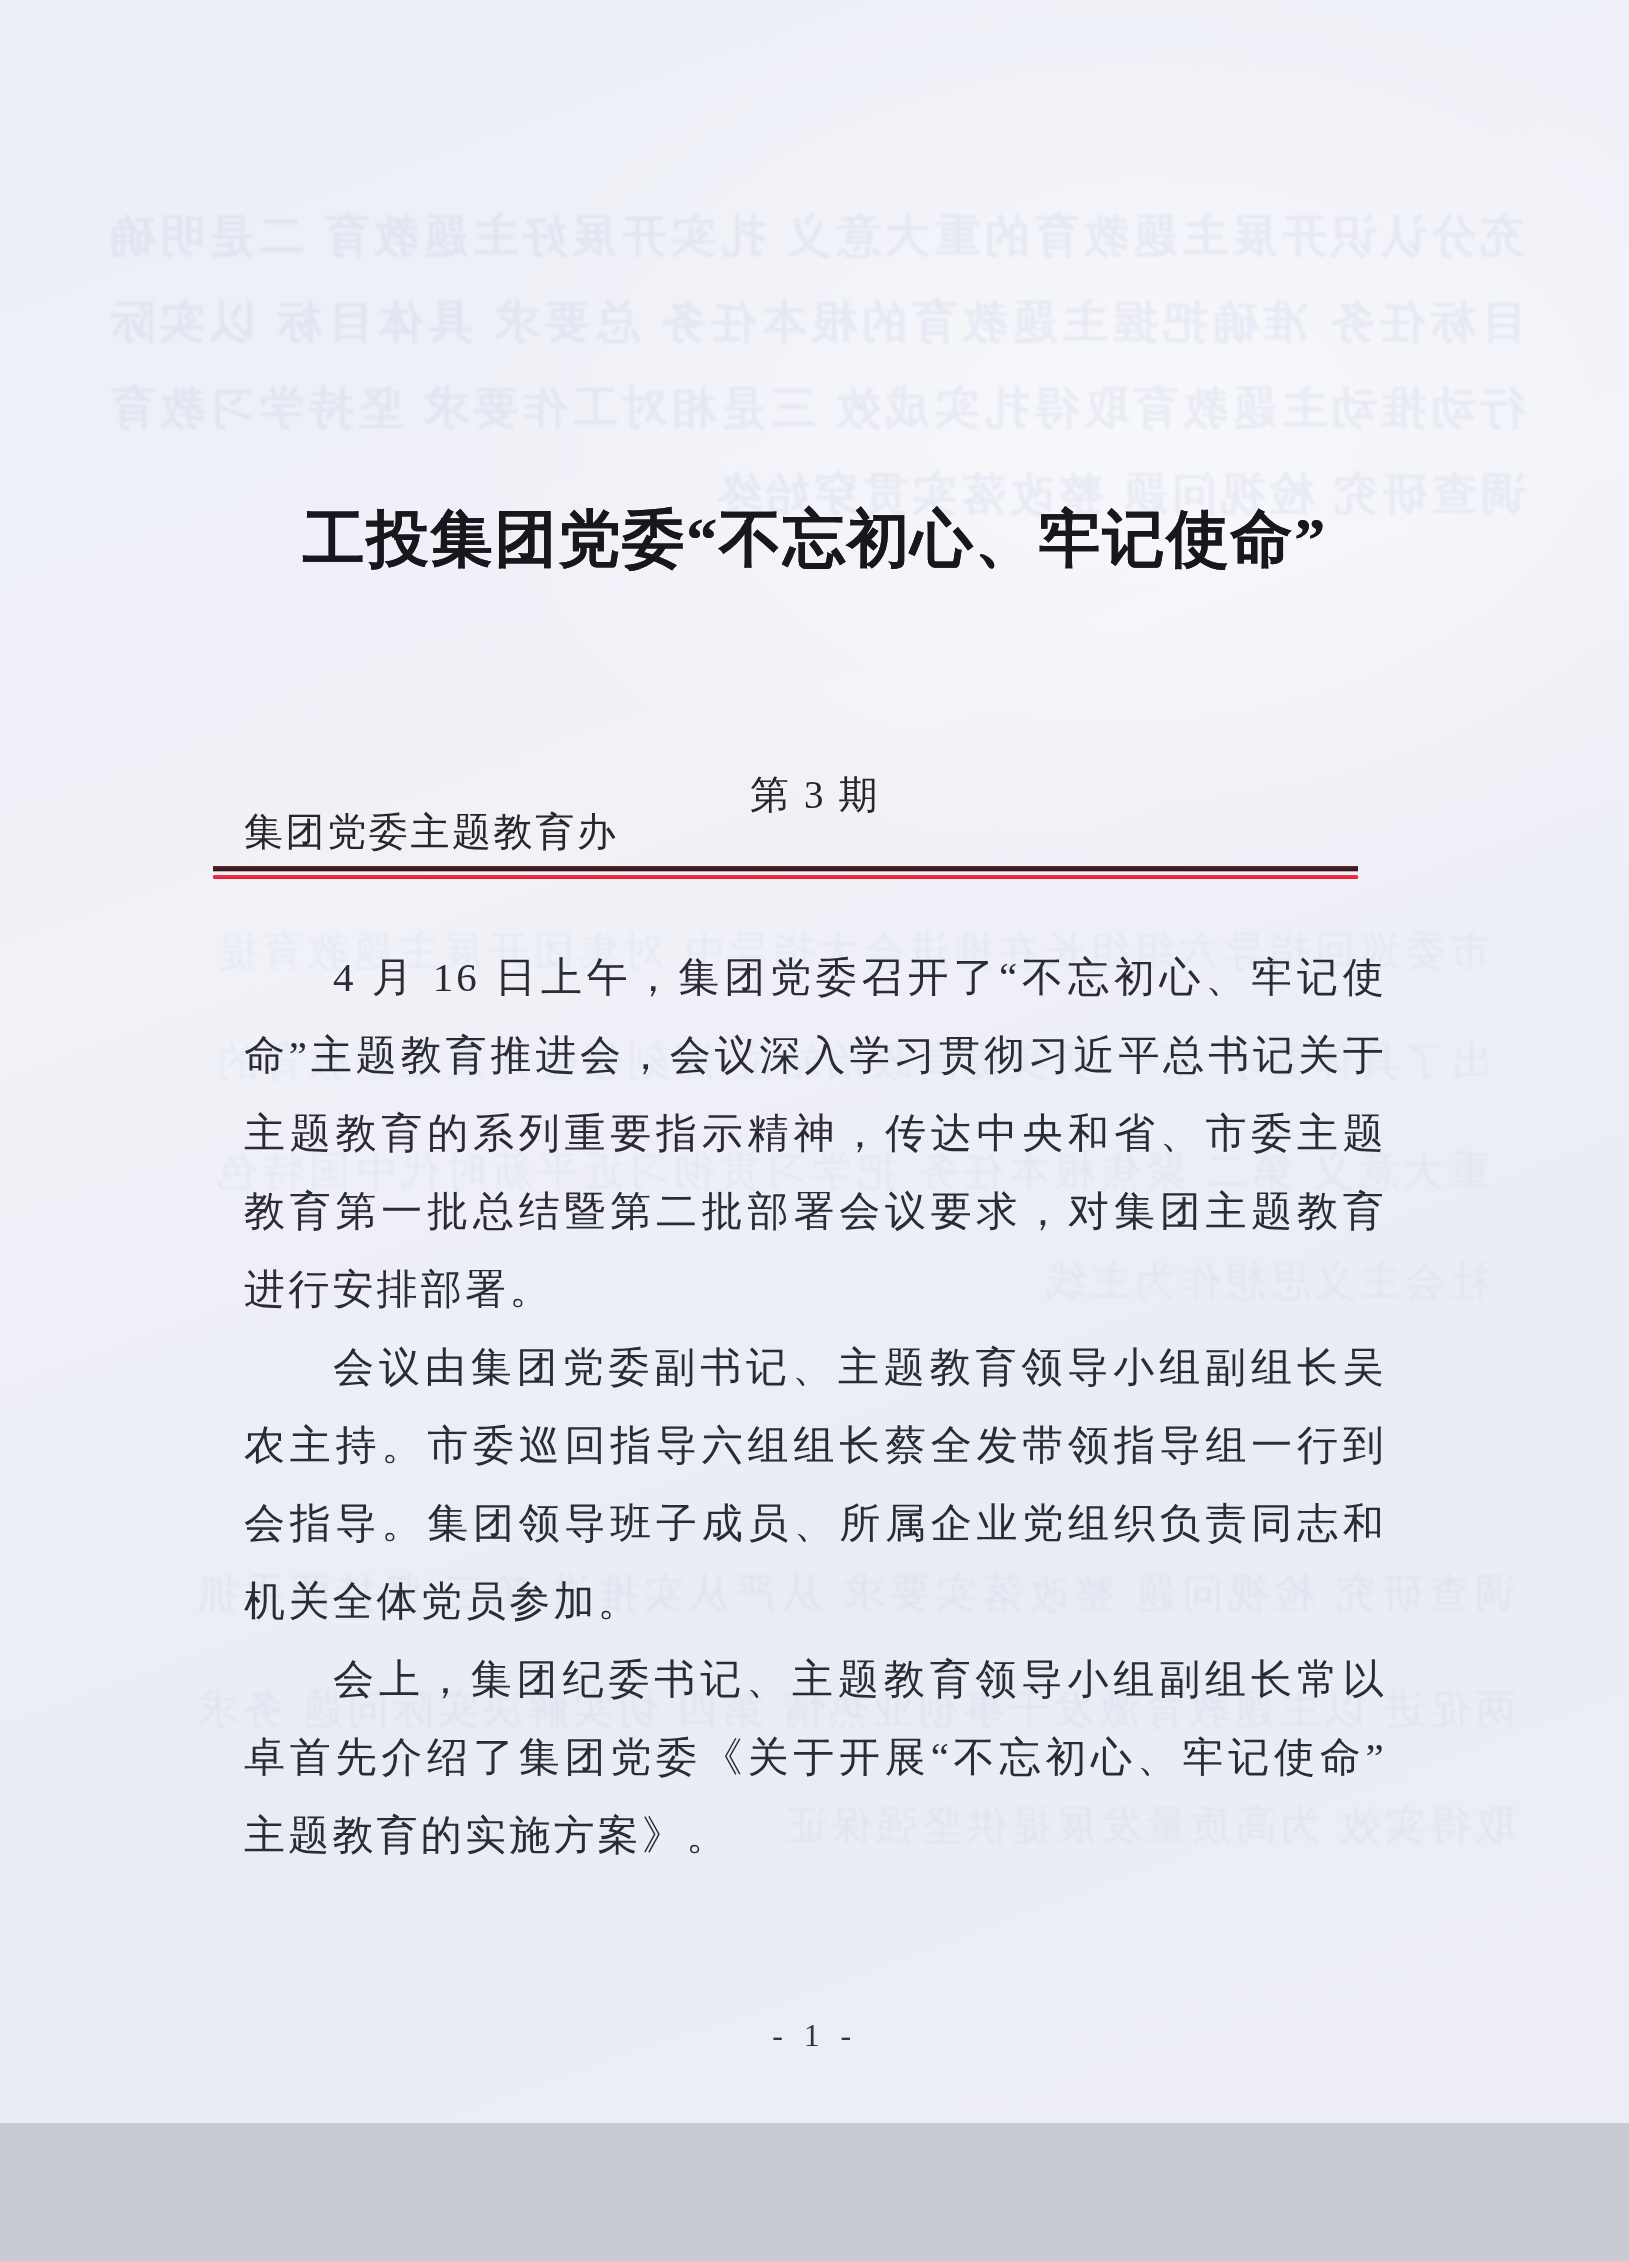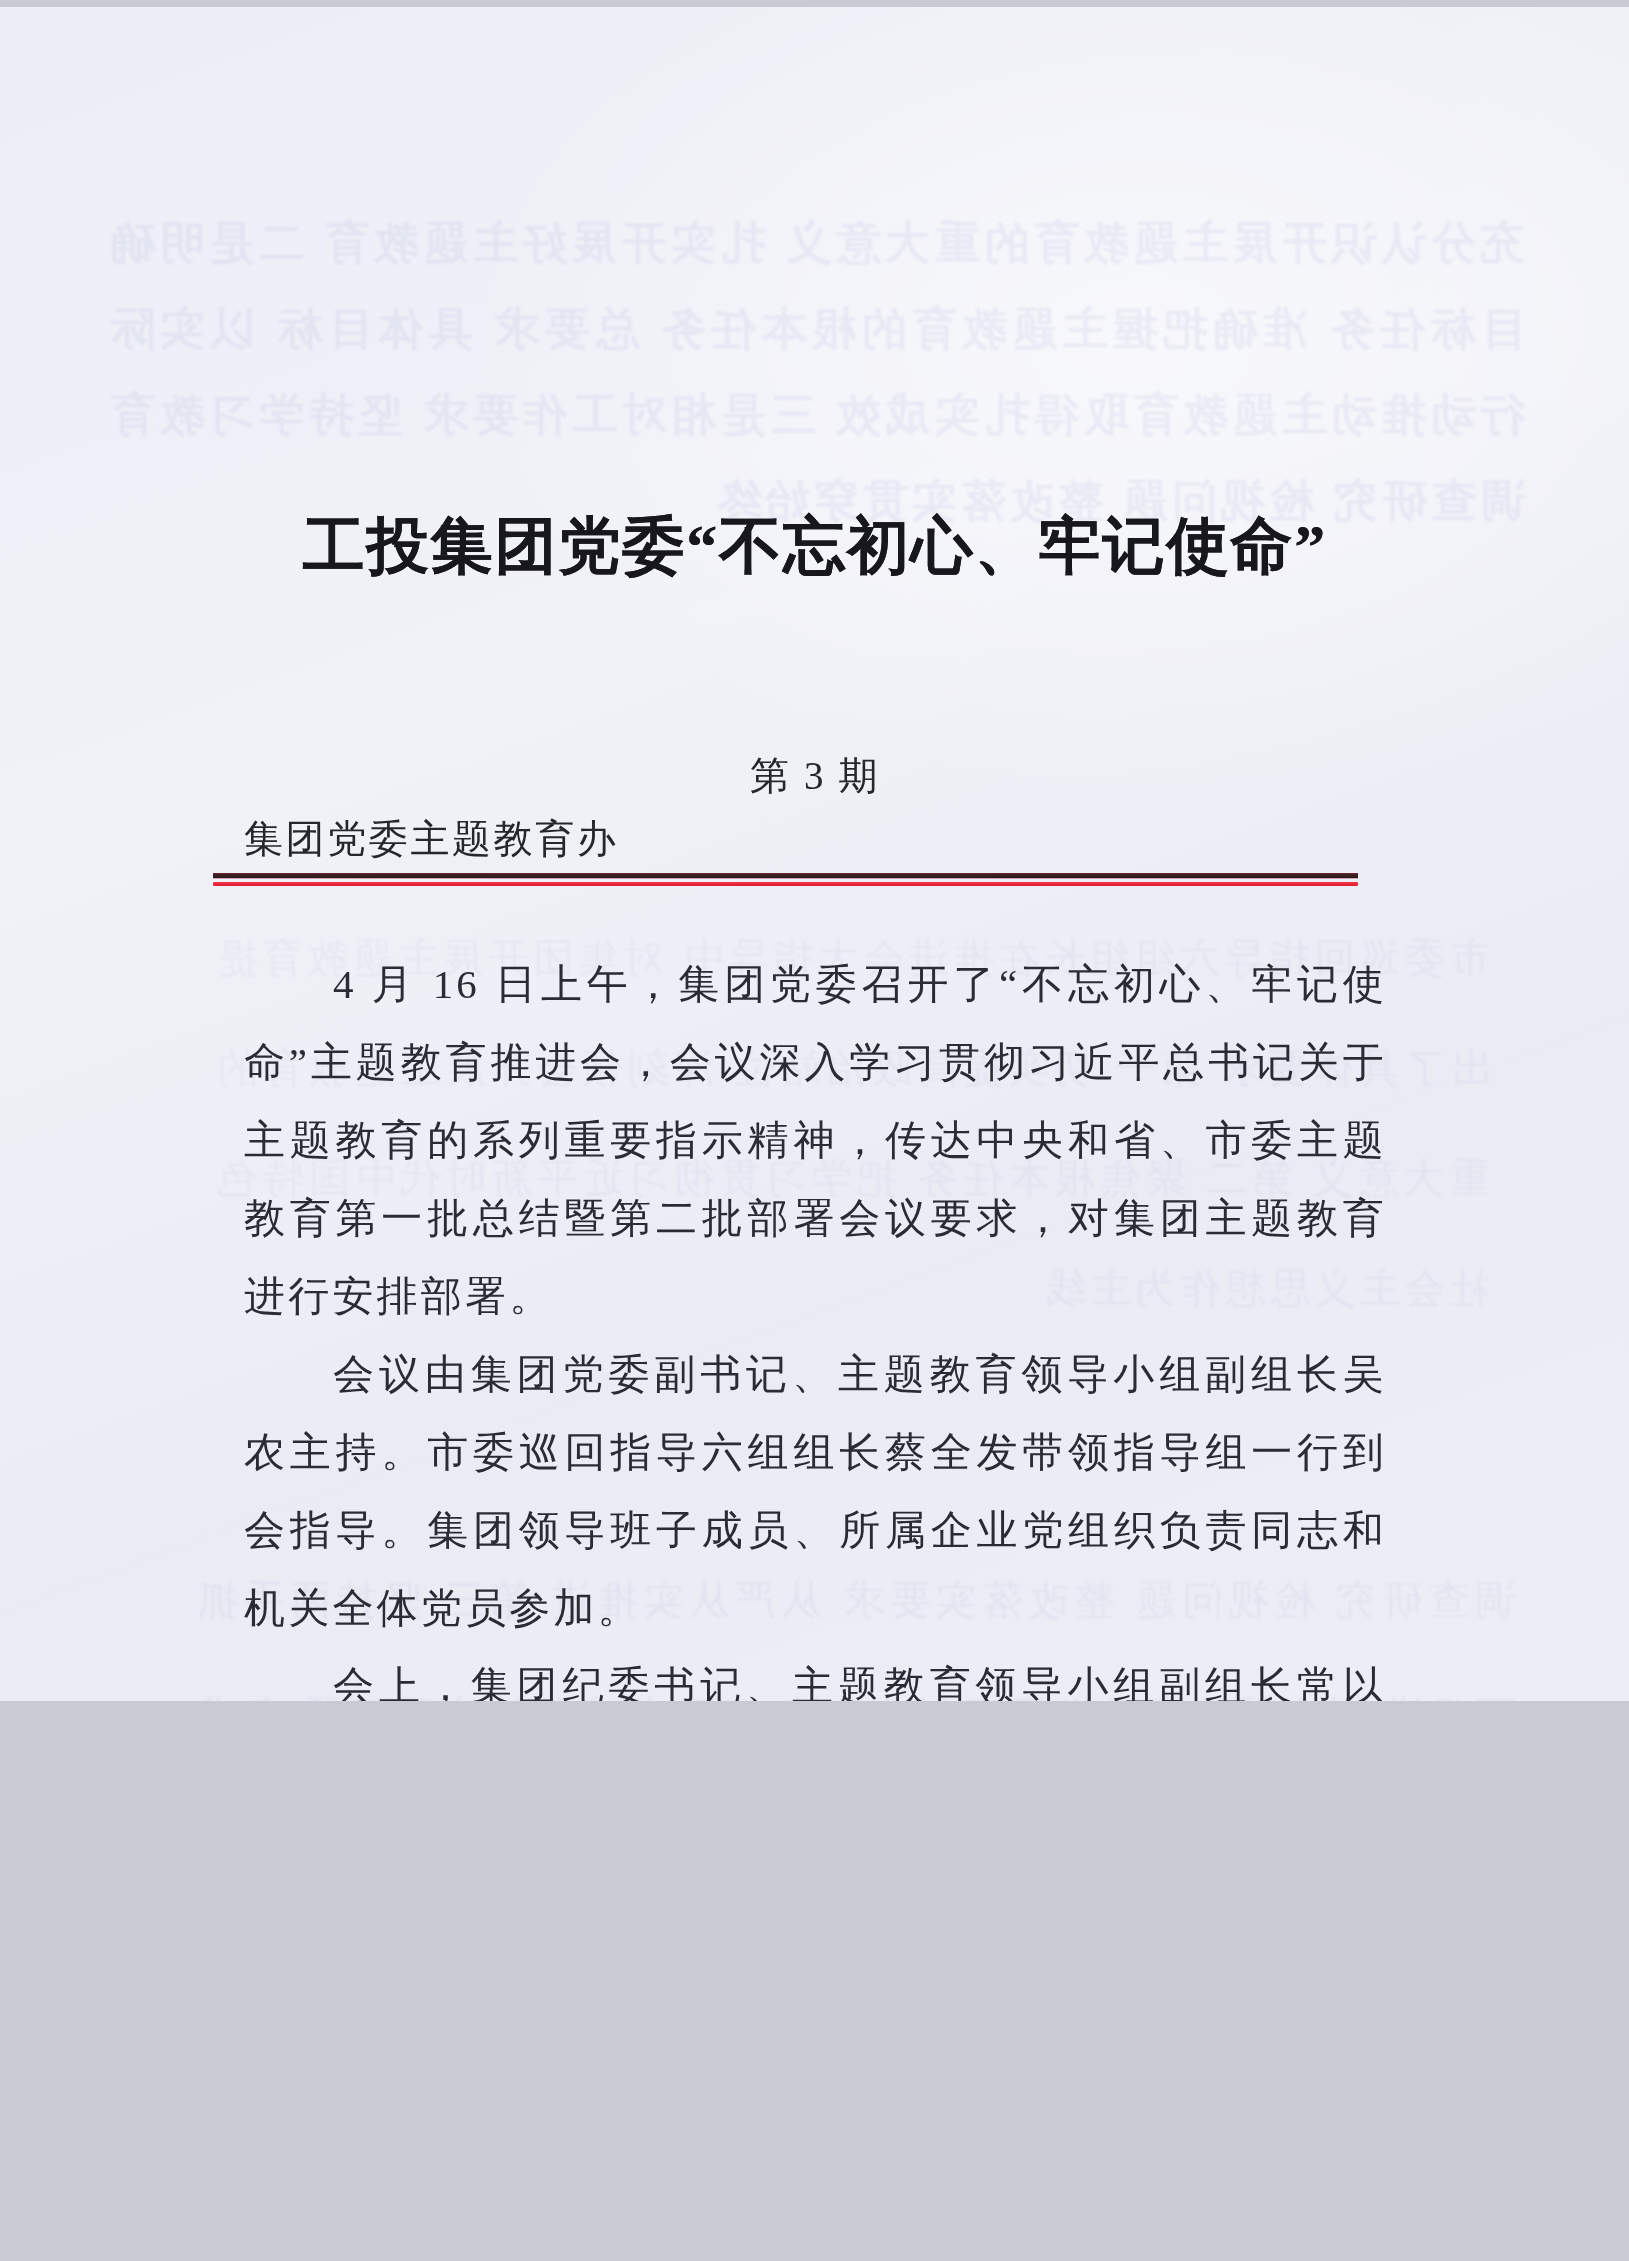--- a/index.html
+++ b/index.html
@@ -1,19 +1,19 @@
 <!DOCTYPE html>
 <html lang="zh" style="font-size:10.3px"><head>
 <meta charset="utf-8">
 <style>
   html,body{margin:0;padding:0;background:#c9cbd4;}
   .page{
     position:relative;
-    width:1630px;height:1694px;
-    margin:7px auto;
+    width:1630px;height:2123px;
+    margin:0 auto;
     overflow:hidden;
     background:
       radial-gradient(ellipse 1161px 774px at 70% 20%, rgba(255,255,255,.5), rgba(255,255,255,0) 60%),
       linear-gradient(160deg,#eceef6 0%,#f1f2f8 38%,#eaecf4 70%,#edeef5 100%);
     font-family:"Liberation Serif","DejaVu Serif",serif;
     color:#2b2b33;
   }
   
   .bleed{
     position:absolute;
@@ -38,21 +38,21 @@
     text-align:center;
     font-size:62px;
     font-weight:bold;
     letter-spacing:1.9px;
     line-height:119px;
     color:#17171d;
     text-shadow:0 0 0.6px #17171d;
   }
   .issue{
     position:absolute;
-    top:742px;left:0;width:100%;
+    top:768px;left:0;width:100%;
     text-align:center;
     font-size:39px;
     letter-spacing:2.6px;
     color:#26262d;
   }
   .meta{
     position:absolute;
     top:805px;left:244px;width:1142px;
     display:flex;
     justify-content:space-between;

